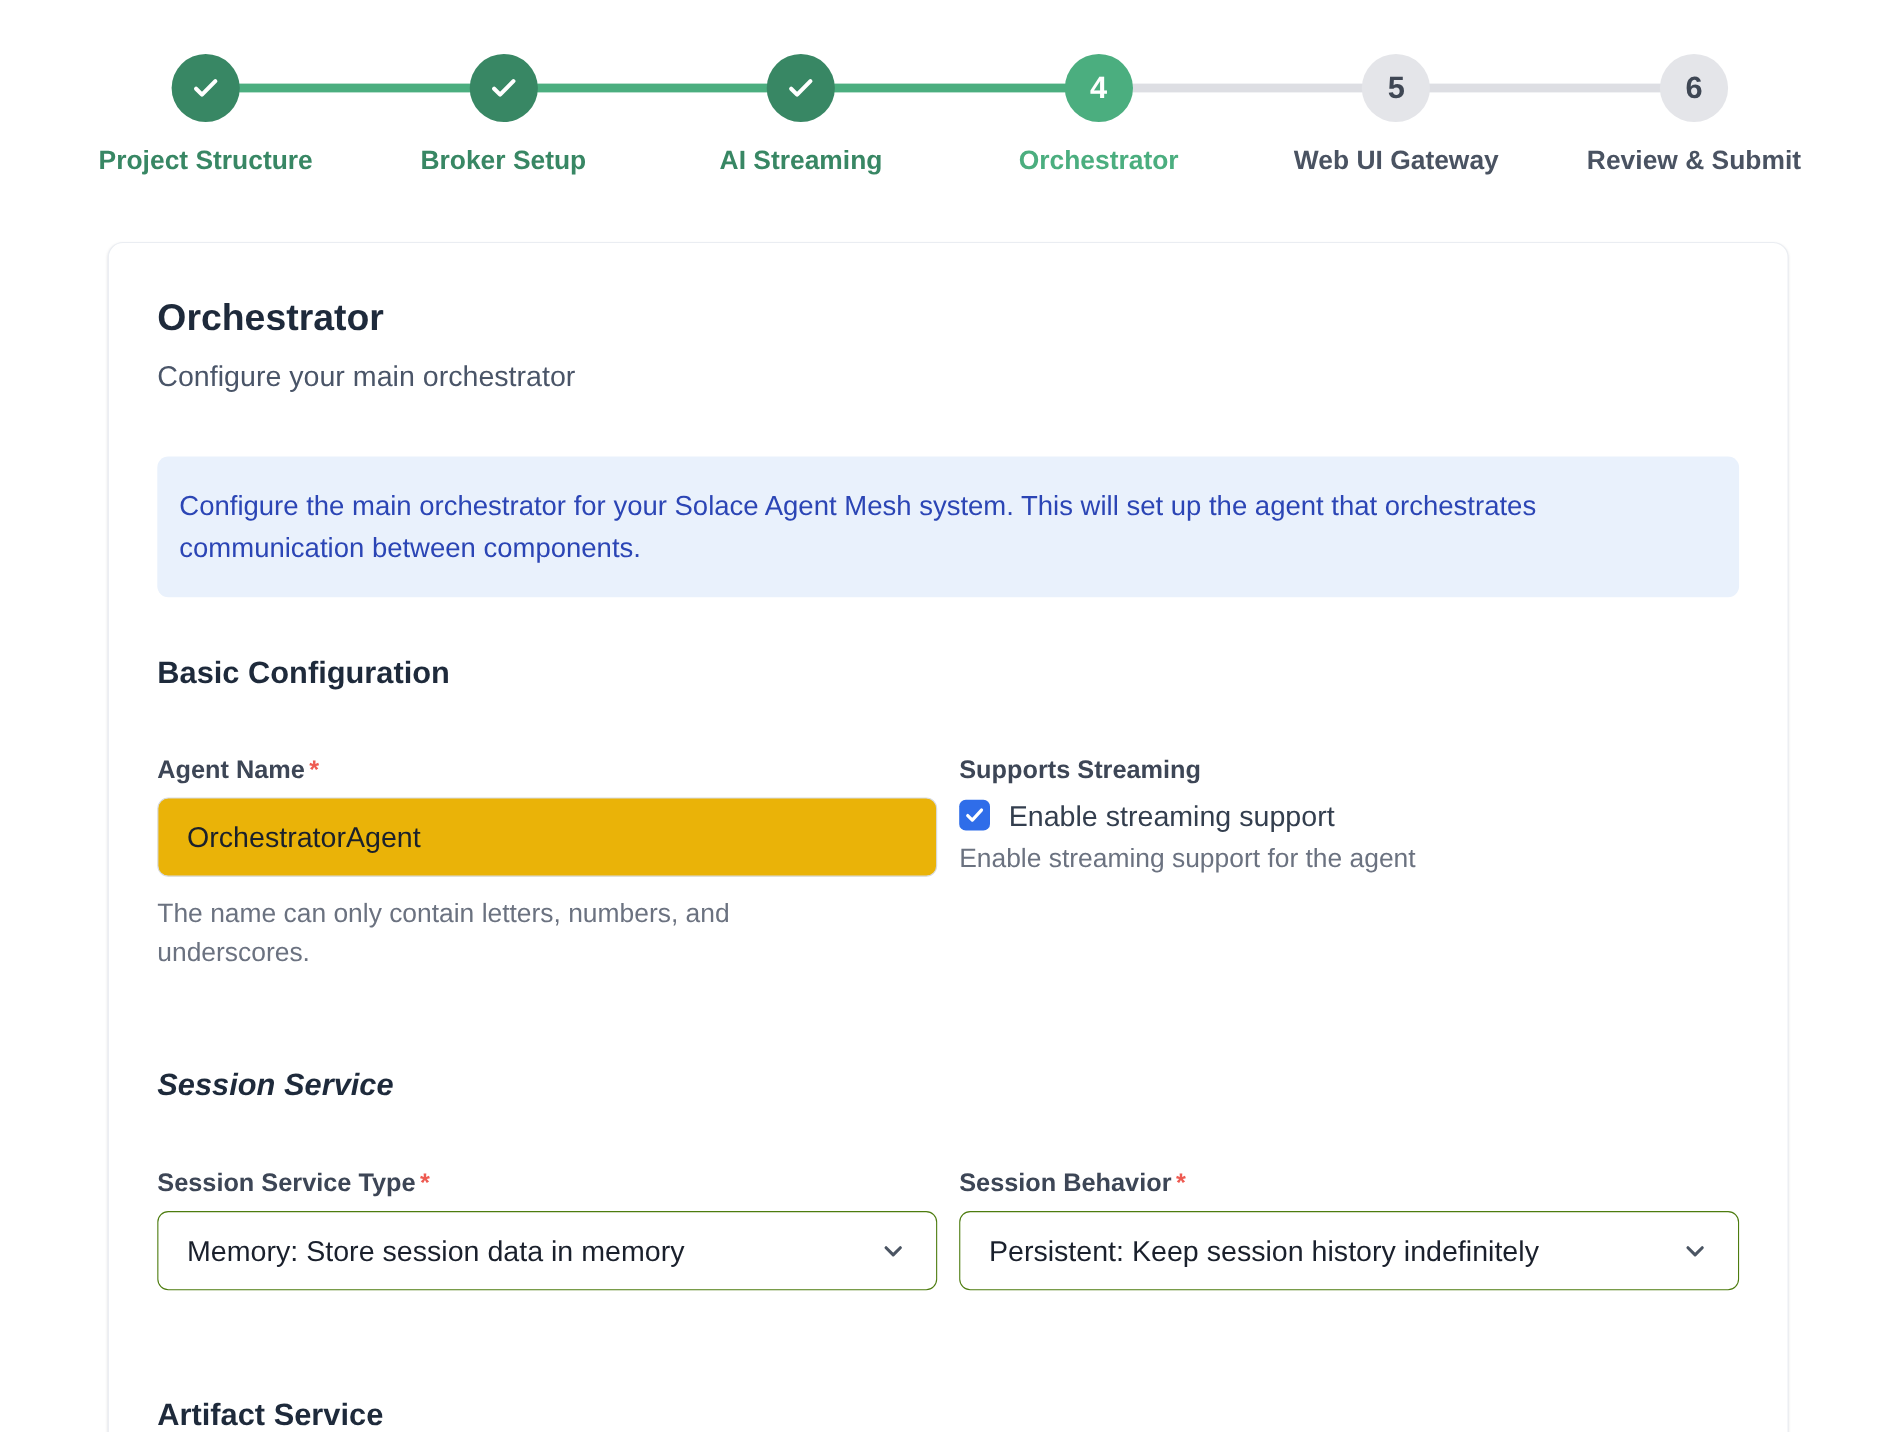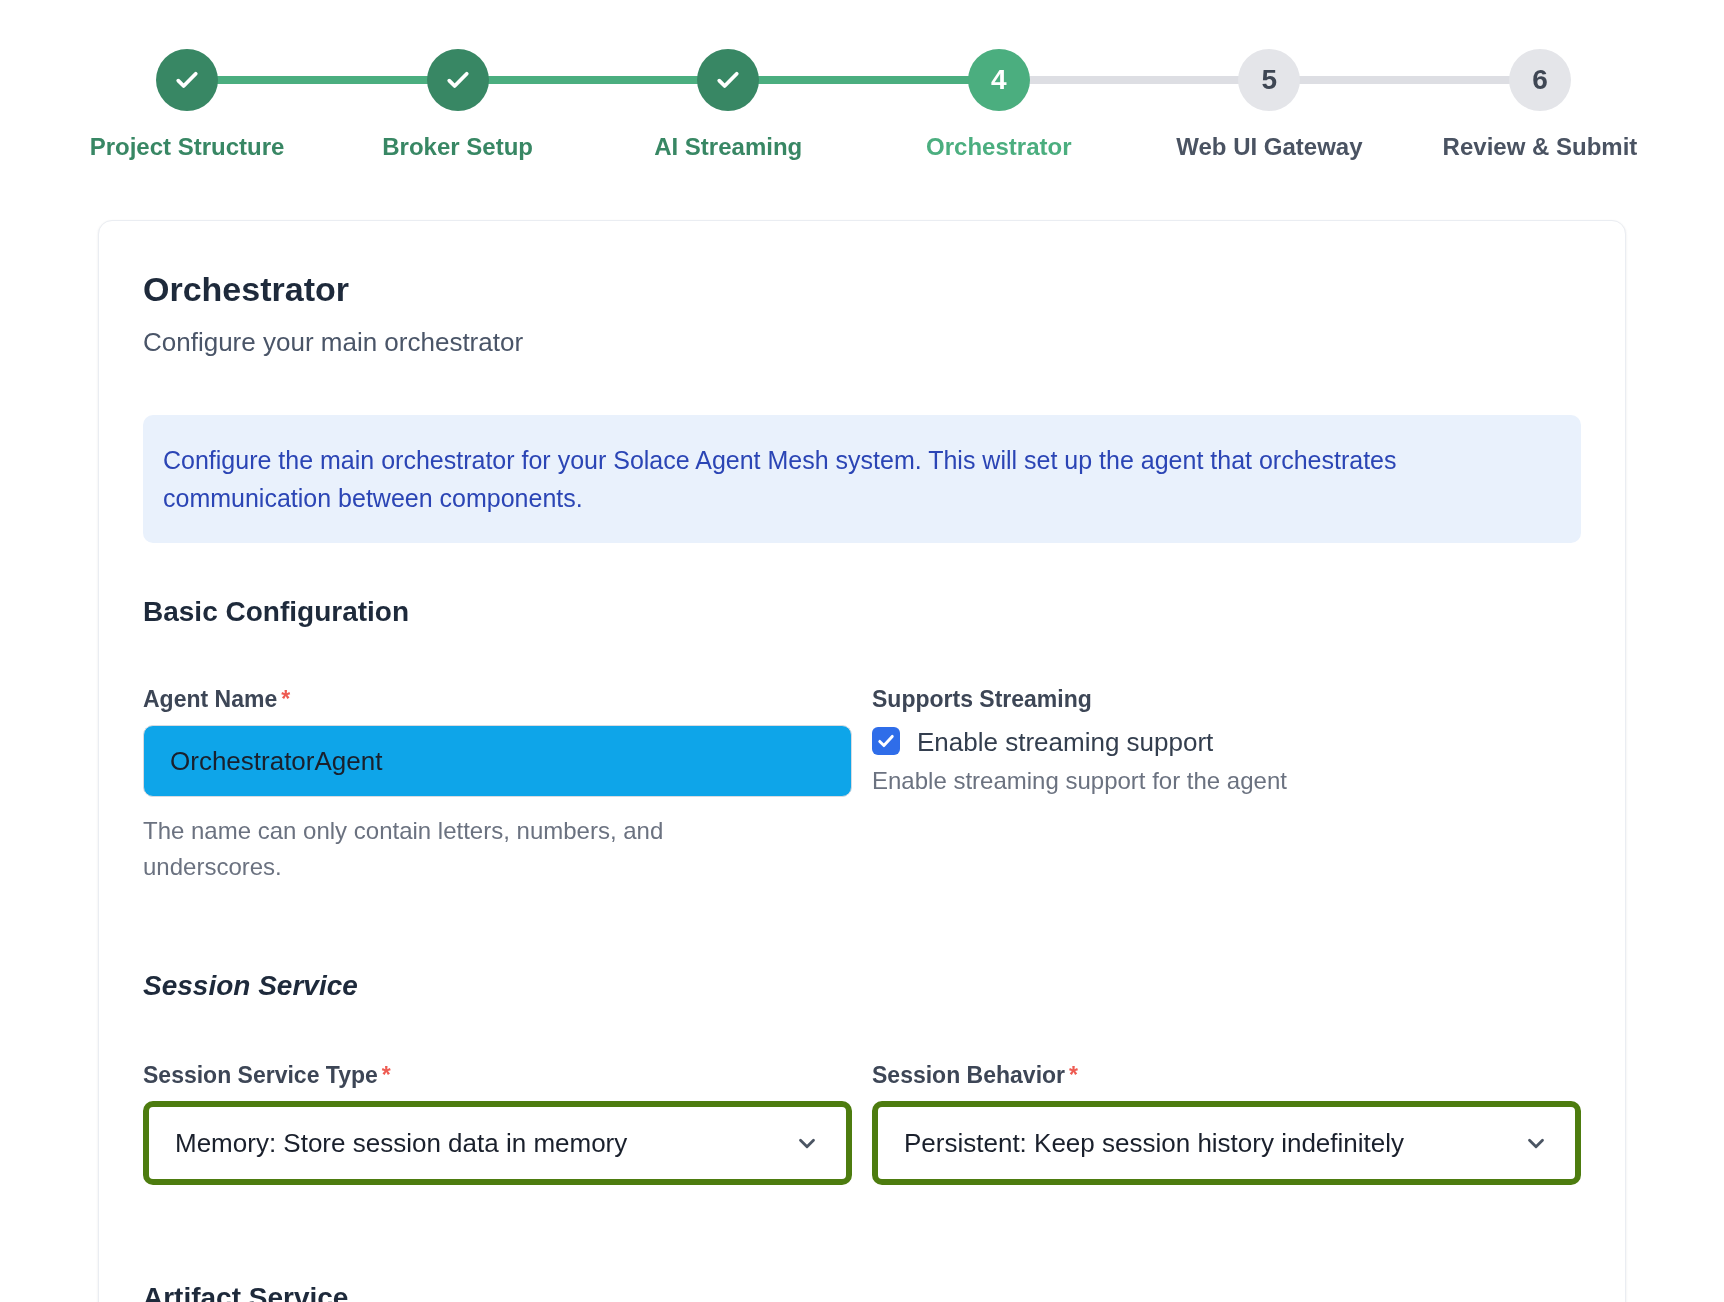--- a/index.html
+++ b/index.html
@@ -43,33 +43,33 @@
 
   .grid { margin-top: 56px; display: grid; grid-template-columns: 1fr 1fr; column-gap: 20px; }
   .grid.session { margin-top: 58px; }
 
   .field-label { display: block; font-size: 23px; line-height: 28px; font-weight: 600;
     color: #3d4656; }
   .req { color: #ee5b52; font-weight: 700; margin-left: 4px; }
 
   .text-input { margin-top: 12px; width: 100%; height: 72px; border: 1px solid #d7dbe1;
     border-radius: 10px; padding: 0 26px; font-size: 26px; color: #1a202c;
-    font-family: "Liberation Sans", sans-serif; background: #0ea5e9; outline: none; }
+    font-family: "Liberation Sans", sans-serif; background: #eab308; outline: none; }
 
   .help-text { margin-top: 16px; font-size: 24px; line-height: 36px; color: #6b7280;
     max-width: 620px; }
 
   .check-row { margin-top: 14px; display: flex; gap: 17px; }
   .checkbox { width: 28px; height: 28px; border-radius: 6px; background: #2f6de9;
     display: inline-flex; align-items: center; justify-content: center; flex: 0 0 28px; }
   .checkbox svg { width: 20px; height: 20px; }
   .check-label { font-size: 26px; color: #333e4e; }
   .help-text.tight { margin-top: 5px; }
 
-  .select { margin-top: 12px; height: 84px; border: 6px solid #4d7c0f; border-radius: 10px;
+  .select { margin-top: 12px; height: 72px; border: 1px solid #4d7c0f; border-radius: 10px;
     padding: 0 26px; display: flex; align-items: center; justify-content: space-between;
     font-size: 26px; color: #1a202c; background: #ffffff; cursor: pointer; }
   .chevron { width: 26px; height: 26px; flex: 0 0 26px; }
 </style>
 </head>
 <body>
 
 <div class="stepper">
   <div class="step complete">
     <div class="circle">

